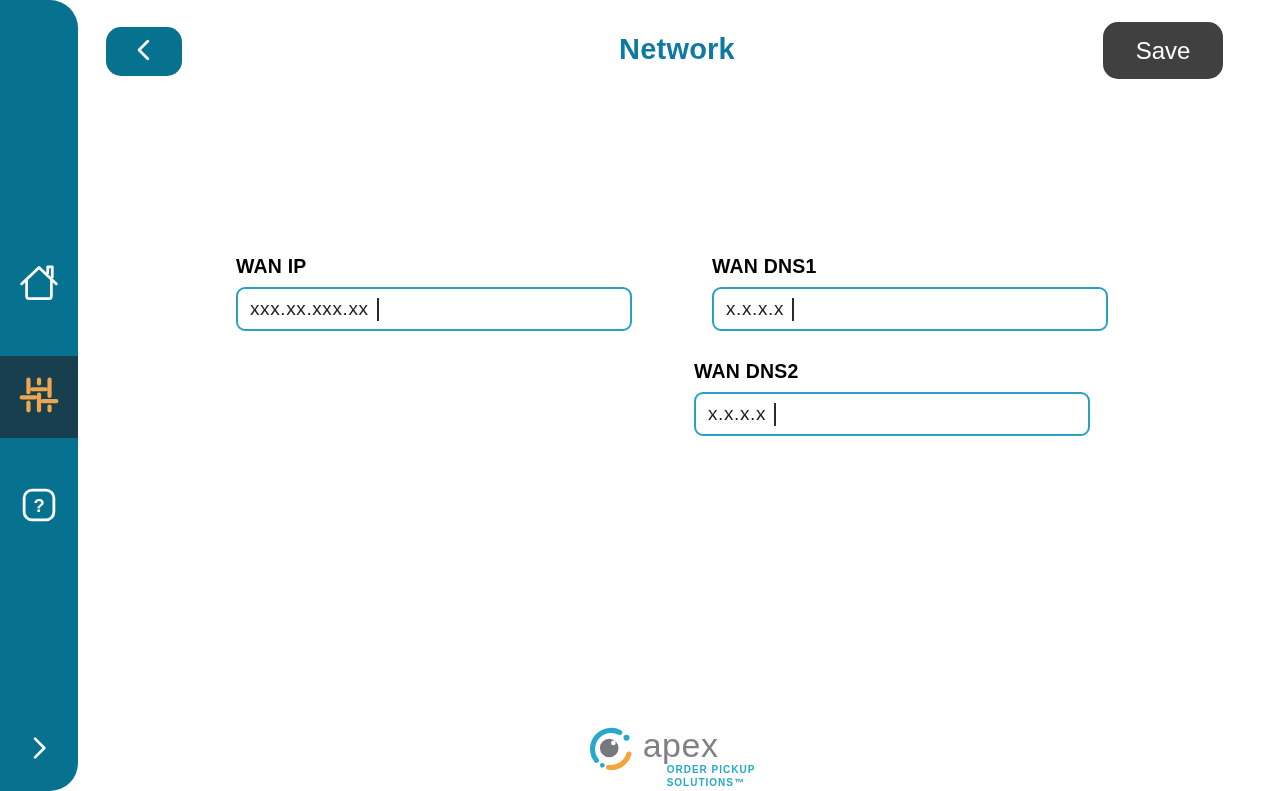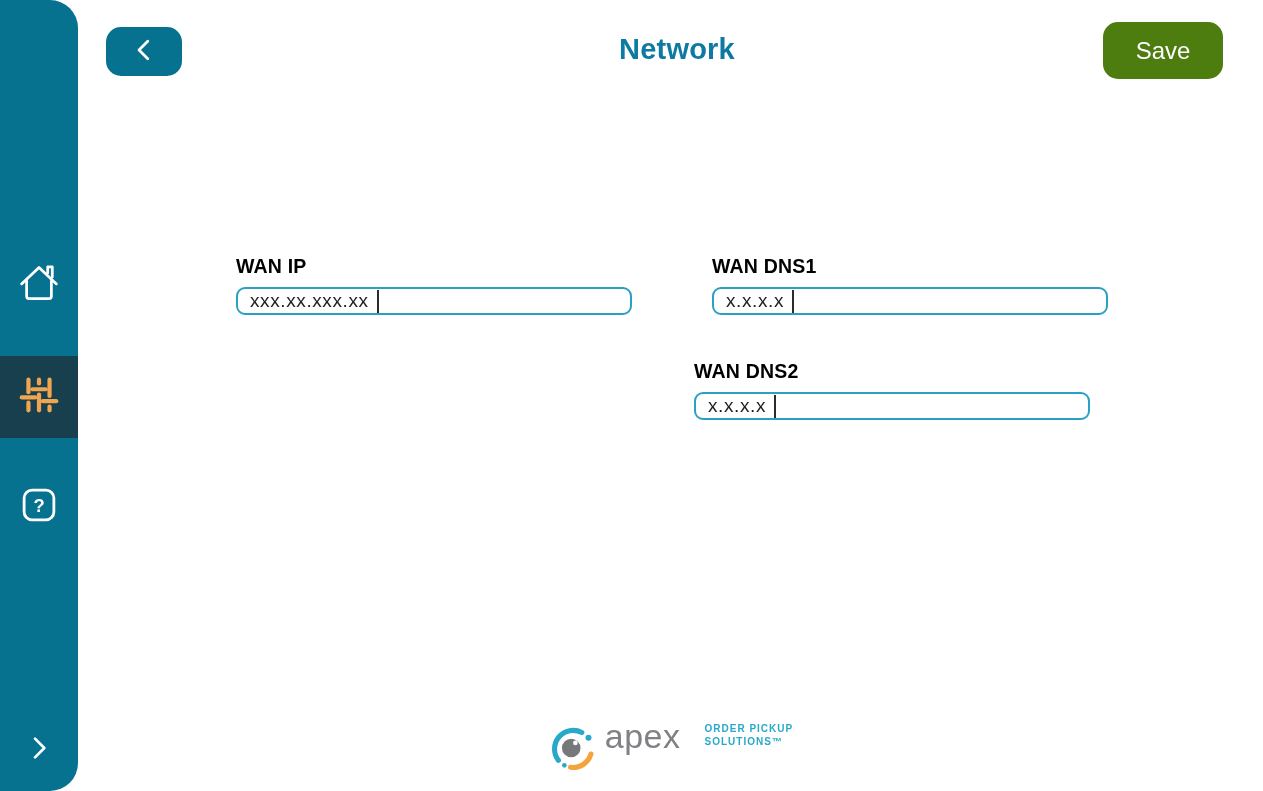--- a/index.html
+++ b/index.html
@@ -15,44 +15,44 @@
   .side-help   { top:482px; height:50px; }
   .side-expand { top:724px; height:52px; }
 
   
   .back-btn { position:absolute; left:106px; top:27px; width:76px; height:49px;
               background:#077290; border:none; border-radius:15px;
               display:flex; align-items:center; justify-content:center; cursor:pointer; }
   .page-title { position:absolute; left:78px; right:0; top:33px; text-align:center;
                 font-size:29px; font-weight:700; color:#0e7aa2; letter-spacing:0.2px;padding-left:13px; }
   .save-btn { position:absolute; left:1103px; top:22px; width:120px; height:57px;
-              background:#4d7c0f; border:none; border-radius:15px;
+              background:#404040; border:none; border-radius:15px;
               color:#ffffff; font-size:24px; font-family:"Liberation Sans", sans-serif;
               display:flex; align-items:center; justify-content:center; cursor:pointer; }
 
   
   .form { position:absolute; left:236px; top:255px; width:880px; height:300px; }
   .field { position:absolute; width:396px; }
   .field-0 { left:0;   top:0;   }
   .field-1 { left:0;   top:105px; }
   .field-2 { left:0;   top:211px; }
   .field-3 { left:476px; top:0;   }
   .field-4 { left:458px; top:105px; }
   .field-label { font-size:19.5px; font-weight:700; color:#000000; letter-spacing:0.2px; }
-  .inputbox { margin-top:9px; height:28px; width:396px;
+  .inputbox { margin-top:9px; height:44px; width:396px;
               border:2px solid #2aa0c4; border-radius:9px; background:#ffffff;
               display:flex; align-items:center; padding:4px 12px;
               font-size:19px; color:#1f1f1f; letter-spacing:0.6px; cursor:text; }
   .caret { width:2px; height:23px; background:#2b2b2b; margin-left:8px; flex:0 0 auto; }
 
   
   .logo { position:absolute; left:78px; right:0; bottom:10px; height:68px;
           display:flex; align-items:flex-start; justify-content:center; gap:5px; }
   .logo-mark { width:52px; height:58px; margin-top:6px; }
-  .logo-text { display:flex; flex-direction:row; margin-top:7px; }
+  .logo-text { display:flex; flex-direction:column; margin-top:16px; }
   .logo-apex { font-size:34px; line-height:0.95; color:#808184; font-weight:500; letter-spacing:0.5px; }
   .logo-tags { margin-left:24px; margin-top:2px; color:#29a9ca; font-weight:700;
                font-size:10px; letter-spacing:1px; line-height:1.3; }
 </style>
 </head>
 <body>
 
 <div class="page">
 
   <nav class="sidebar">

